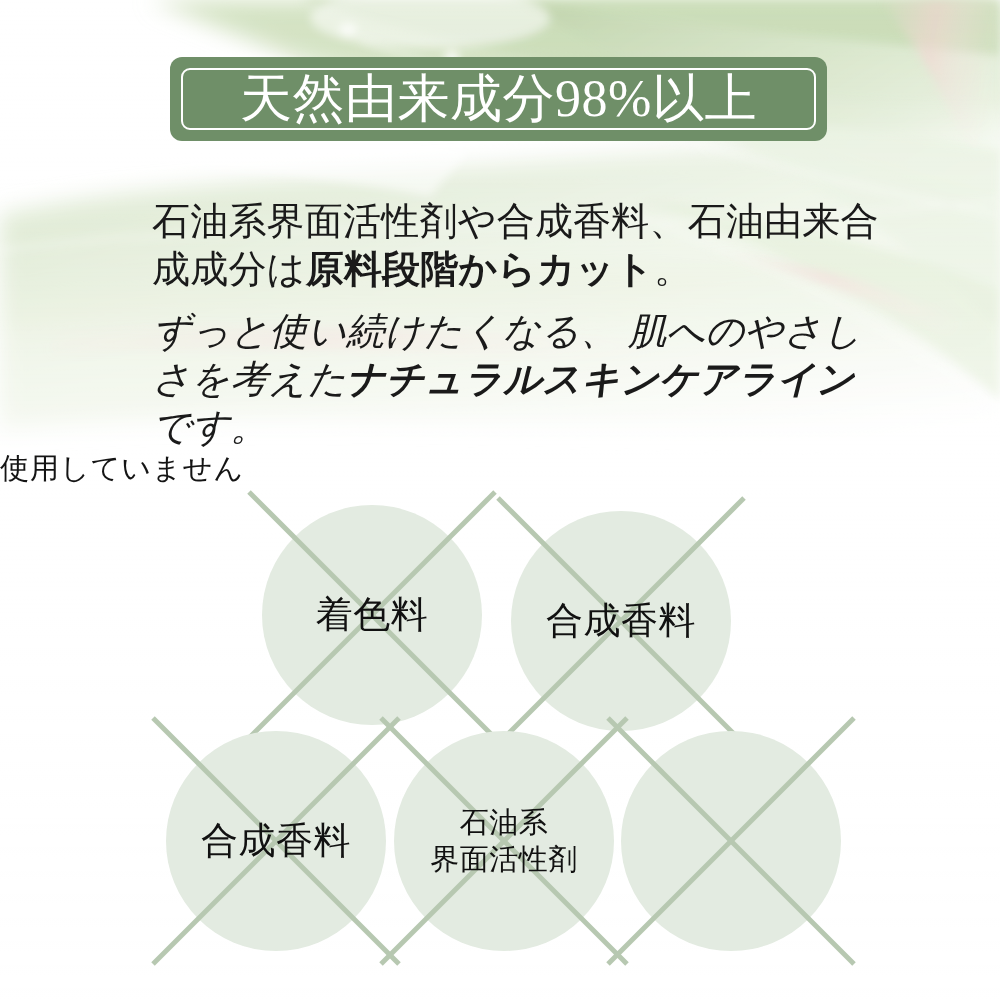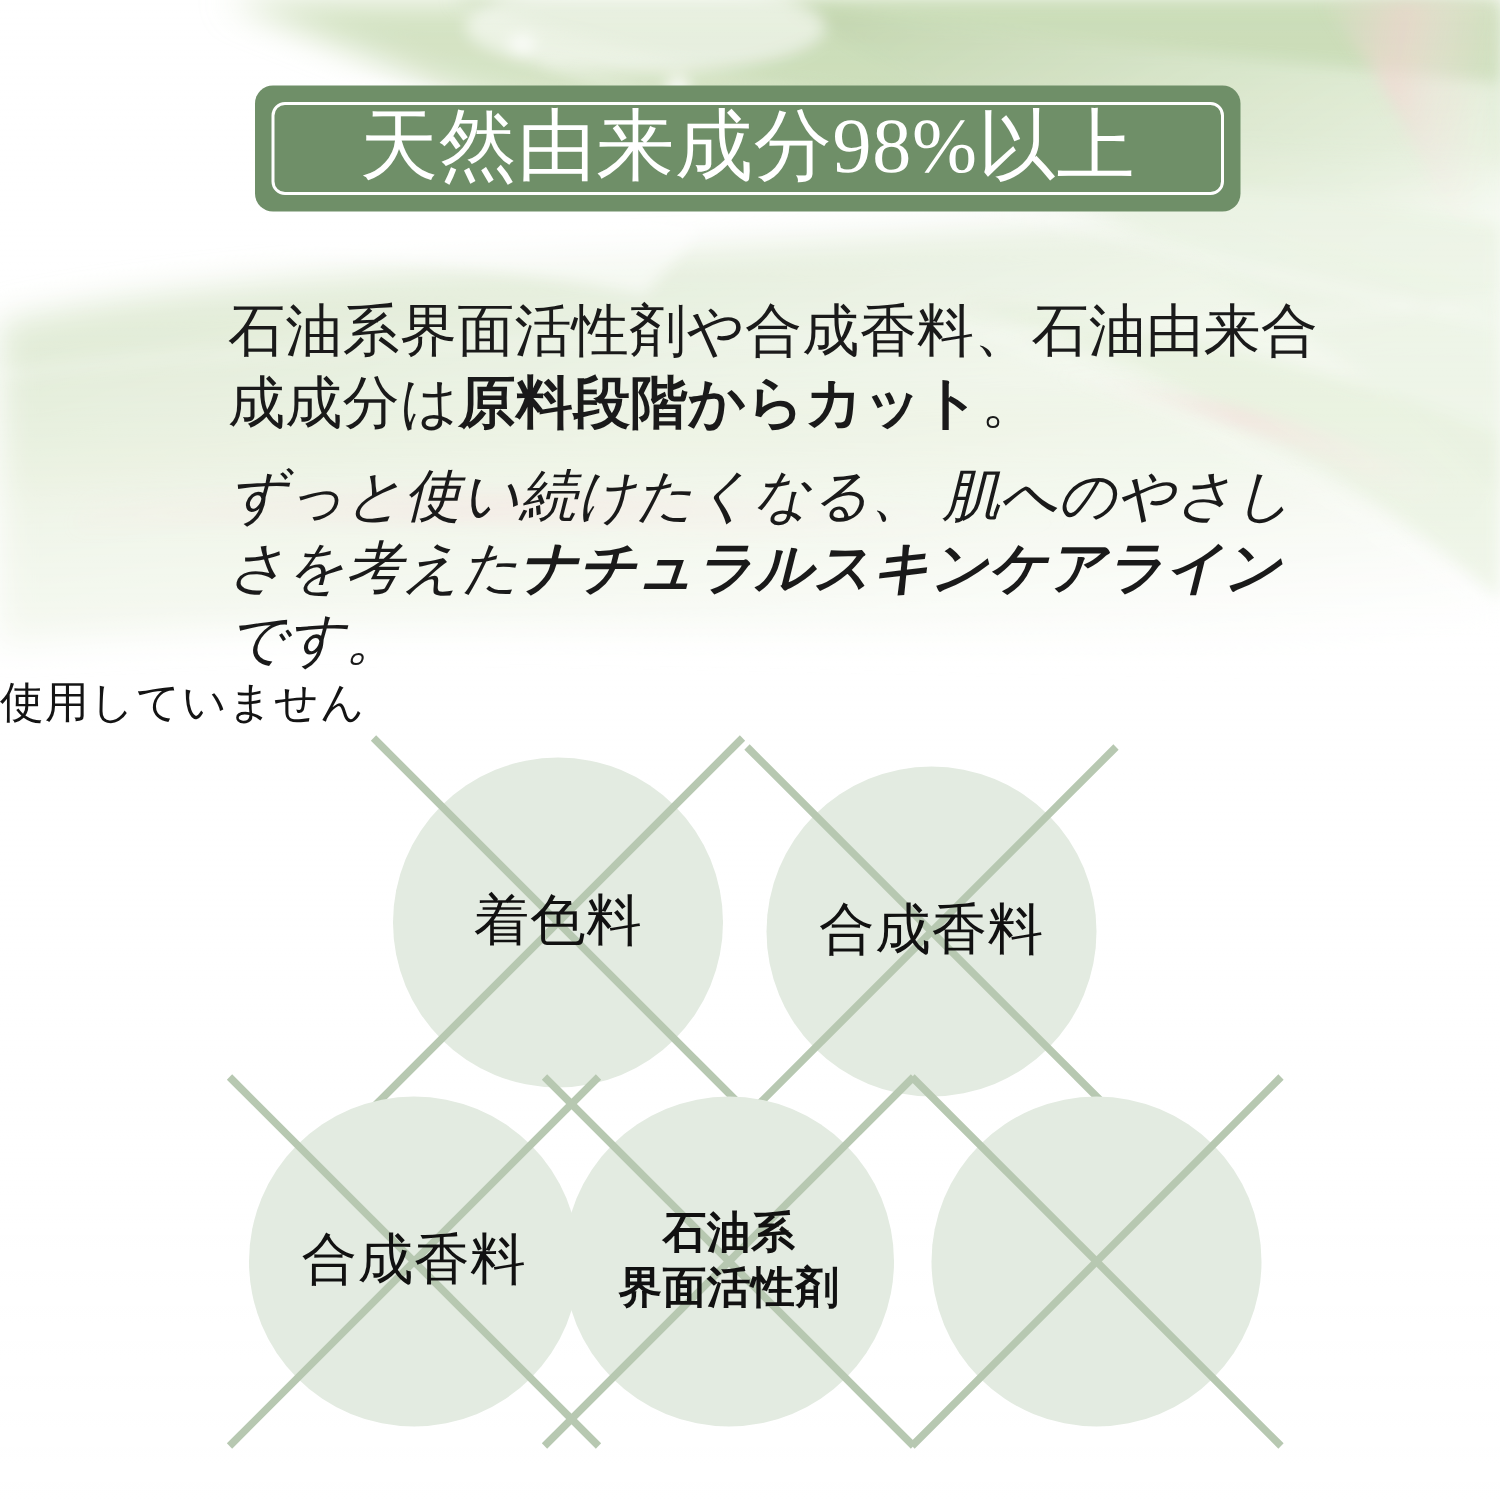--- a/index.html
+++ b/index.html
@@ -130,21 +130,21 @@
   }
   .ccell.two-line .clabel {
     font-size: 29px;
     line-height: 37px;
   }
 
   
   #circle-colorant   { left: 262px; top: 505px; }
   #circle-fragrance  { left: 511px; top: 511px; }
   #circle-paraben    { left: 166px; top: 731px; }
-  #circle-surfactant { left: 376px; top: 731px; font-weight: bold; }
+  #circle-surfactant { left: 394px; top: 731px; }
   #circle-mineraloil { left: 621px; top: 731px; }
 </style>
 </head>
 <body>
 
 <div id="page">
 
   <div class="bg-layer">
     <svg class="bg-svg" viewBox="0 0 1000 1000" preserveAspectRatio="none">
       <defs>

